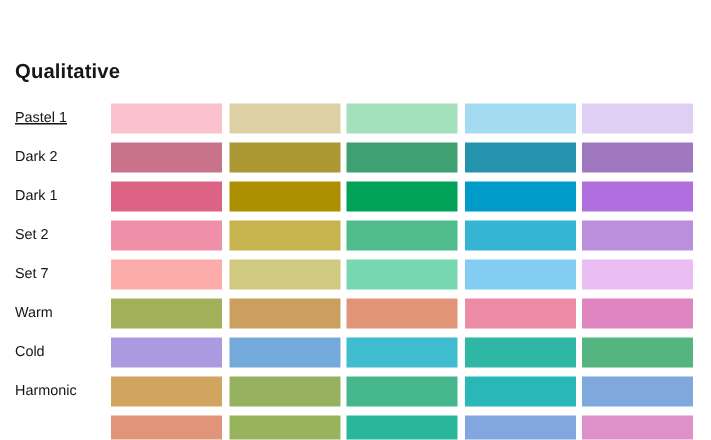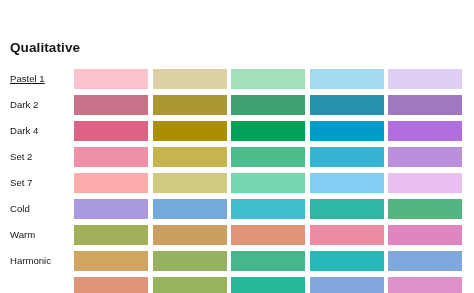--- a/index.html
+++ b/index.html
@@ -95,21 +95,21 @@
       <div class="swatch-strip">
         <div class="swatch c0" style="background-color: rgb(201, 115, 139);"></div>
         <div class="swatch c1" style="background-color: rgb(171, 151, 52);"></div>
         <div class="swatch c2" style="background-color: rgb(63, 161, 114);"></div>
         <div class="swatch c3" style="background-color: rgb(37, 147, 174);"></div>
         <div class="swatch c4" style="background-color: rgb(160, 120, 192);"></div>
       </div>
     </div>
 
     <div class="palette-row">
-      <div class="row-label" style="color: rgb(21, 21, 21);">Dark 4</div>
+      <div class="row-label" style="color: rgb(21, 21, 21);">Dark 1</div>
       <div class="swatch-strip">
         <div class="swatch c0" style="background-color: rgb(221, 99, 132);"></div>
         <div class="swatch c1" style="background-color: rgb(171, 143, 0);"></div>
         <div class="swatch c2" style="background-color: rgb(0, 162, 87);"></div>
         <div class="swatch c3" style="background-color: rgb(0, 155, 201);"></div>
         <div class="swatch c4" style="background-color: rgb(176, 110, 222);"></div>
       </div>
     </div>
 
     <div class="palette-row">
@@ -128,38 +128,38 @@
       <div class="swatch-strip">
         <div class="swatch c0" style="background-color: rgb(251, 172, 171);"></div>
         <div class="swatch c1" style="background-color: rgb(207, 202, 127);"></div>
         <div class="swatch c2" style="background-color: rgb(118, 215, 176);"></div>
         <div class="swatch c3" style="background-color: rgb(131, 205, 242);"></div>
         <div class="swatch c4" style="background-color: rgb(234, 189, 243);"></div>
       </div>
     </div>
 
     <div class="palette-row">
+      <div class="row-label" style="color: rgb(21, 21, 21);">Warm</div>
+      <div class="swatch-strip">
+        <div class="swatch c0" style="background-color: rgb(162, 176, 89);"></div>
+        <div class="swatch c1" style="background-color: rgb(202, 159, 95);"></div>
+        <div class="swatch c2" style="background-color: rgb(226, 148, 121);"></div>
+        <div class="swatch c3" style="background-color: rgb(237, 138, 164);"></div>
+        <div class="swatch c4" style="background-color: rgb(223, 133, 192);"></div>
+      </div>
+    </div>
+
+    <div class="palette-row">
       <div class="row-label" style="color: rgb(21, 21, 21);">Cold</div>
       <div class="swatch-strip">
         <div class="swatch c0" style="background-color: rgb(171, 154, 224);"></div>
         <div class="swatch c1" style="background-color: rgb(116, 169, 220);"></div>
         <div class="swatch c2" style="background-color: rgb(63, 188, 206);"></div>
         <div class="swatch c3" style="background-color: rgb(46, 183, 164);"></div>
         <div class="swatch c4" style="background-color: rgb(85, 181, 129);"></div>
-      </div>
-    </div>
-
-    <div class="palette-row">
-      <div class="row-label" style="color: rgb(21, 21, 21);">Warm</div>
-      <div class="swatch-strip">
-        <div class="swatch c0" style="background-color: rgb(162, 176, 89);"></div>
-        <div class="swatch c1" style="background-color: rgb(202, 159, 95);"></div>
-        <div class="swatch c2" style="background-color: rgb(226, 148, 121);"></div>
-        <div class="swatch c3" style="background-color: rgb(237, 138, 164);"></div>
-        <div class="swatch c4" style="background-color: rgb(223, 133, 192);"></div>
       </div>
     </div>
 
     <div class="palette-row">
       <div class="row-label" style="color: rgb(21, 21, 21);">Harmonic</div>
       <div class="swatch-strip">
         <div class="swatch c0" style="background-color: rgb(207, 165, 96);"></div>
         <div class="swatch c1" style="background-color: rgb(150, 178, 96);"></div>
         <div class="swatch c2" style="background-color: rgb(70, 183, 140);"></div>
         <div class="swatch c3" style="background-color: rgb(41, 183, 183);"></div>

